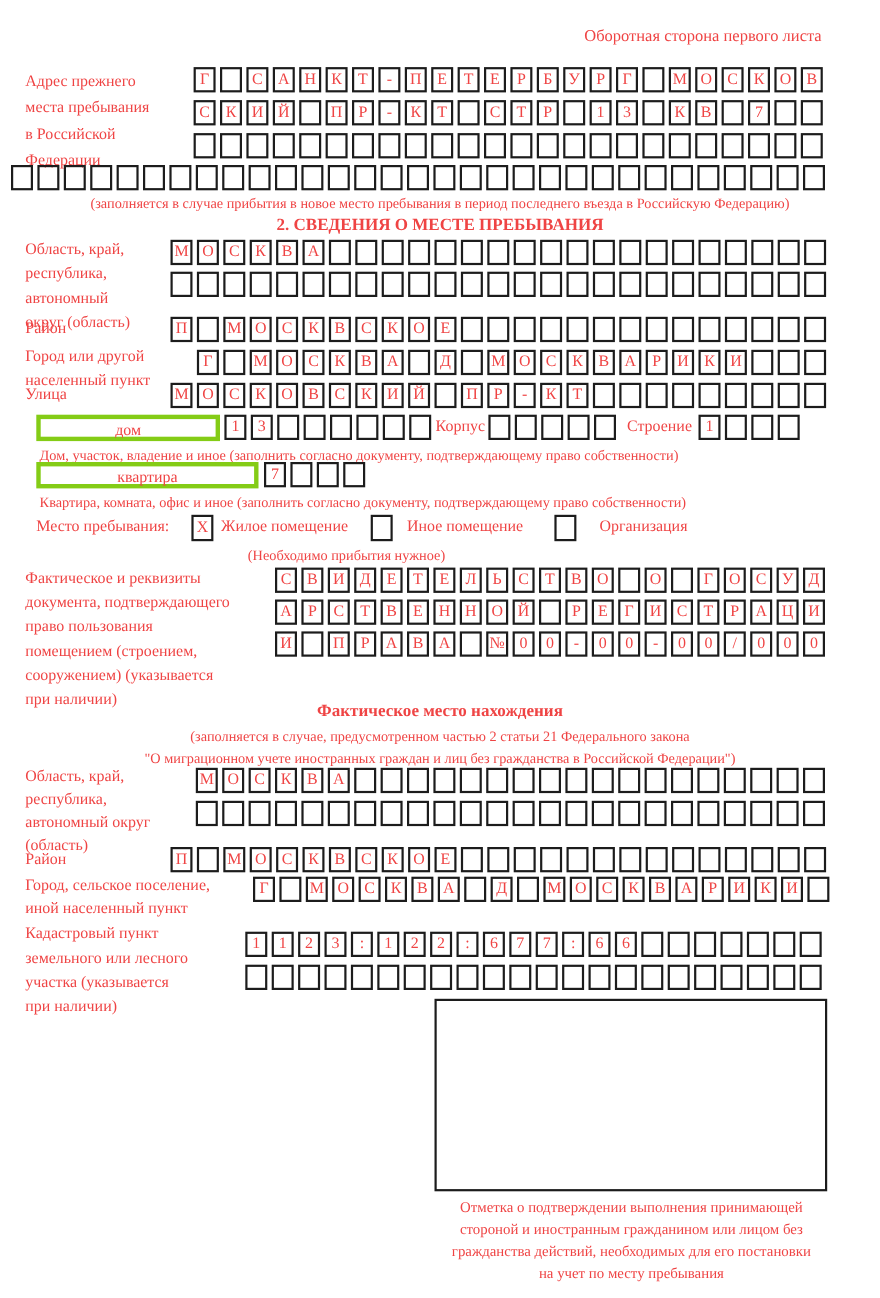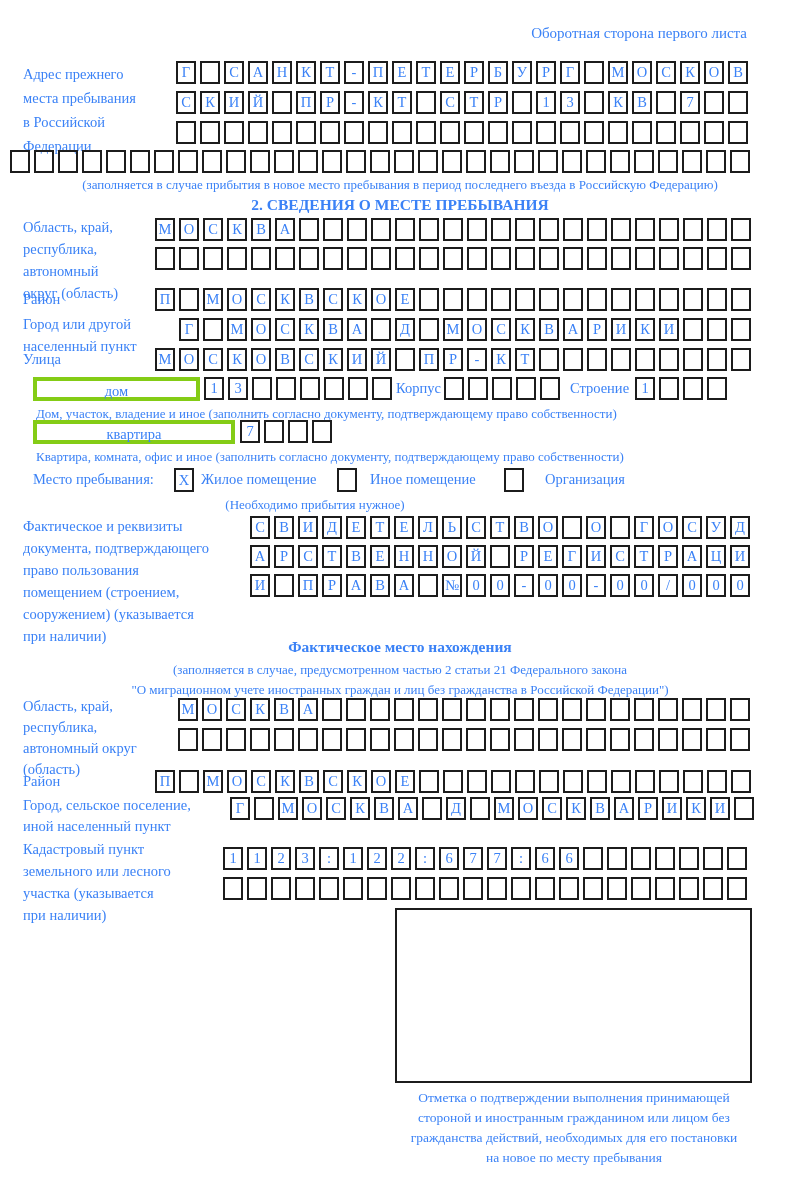--- a/index.html
+++ b/index.html
@@ -1,17 +1,17 @@
 <!DOCTYPE html>
 <html><head>
 <meta charset="utf-8">
 <style>
   html,body{margin:0;padding:0;background:#ffffff;}
   .page{position:relative;width:800px;height:1180px;background:#fff;
-        font-family:"Liberation Serif","DejaVu Serif",serif;color:#3b82f6;overflow:hidden;}
+        font-family:"Liberation Serif","DejaVu Serif",serif;color:#ef4444;overflow:hidden;}
   .abs{position:absolute;}
   .lbl{font-size:14.5px;white-space:pre-line;}
   .note{font-size:13px;}
   .ttl{font-weight:bold;font-size:15.5px;}
   .cellrow{position:absolute;display:flex;gap:4px;}
   .cell{box-sizing:border-box;flex:0 0 20px;width:20px;height:23px;border:2px solid #1c1c1c;
         text-align:center;font-size:14.5px;line-height:19px;font-family:"Liberation Serif",serif;}
   .bigbox{box-sizing:border-box;position:absolute;height:24px;border:4px solid #84cc16;
           text-align:center;font-size:14.5px;line-height:20px;}
   .checkbox{box-sizing:border-box;position:absolute;width:20px;height:24px;border:2px solid #1c1c1c;
@@ -617,15 +617,15 @@
       <span class="cell"></span>
       <span class="cell"></span>
       <span class="cell"></span>
       <span class="cell"></span>
     </div>
 
   <div class="stamp stampBox"></div>
   <div class="abs stampNote" style="white-space:pre-line;">Отметка о подтверждении выполнения принимающей
 стороной и иностранным гражданином или лицом без
 гражданства действий, необходимых для его постановки
-на новое по месту пребывания</div>
+на учет по месту пребывания</div>
 
 </div>
 
 </body></html>

